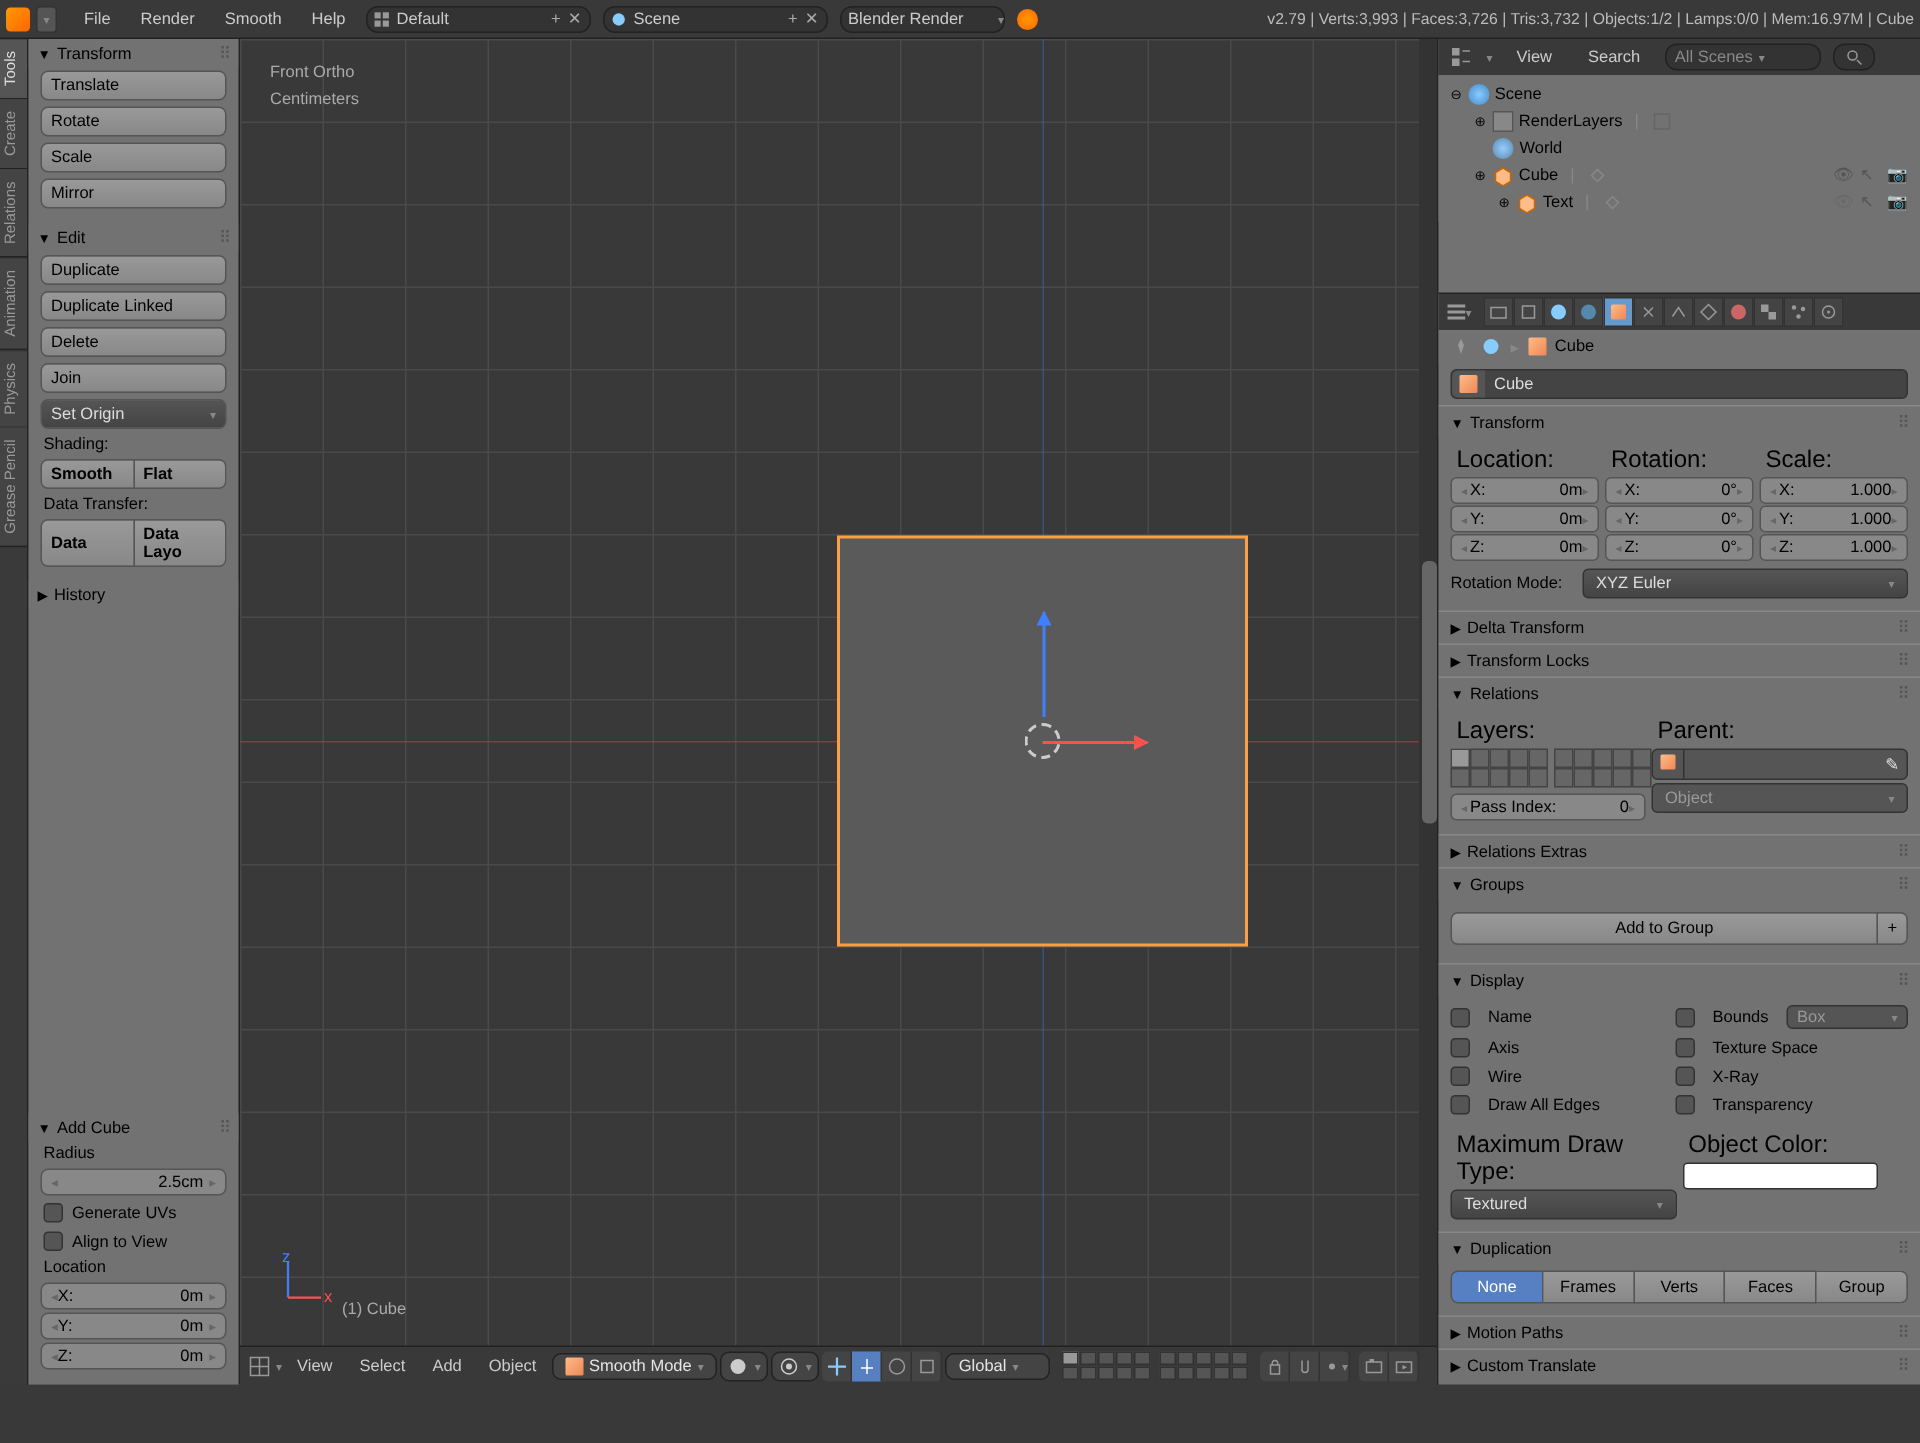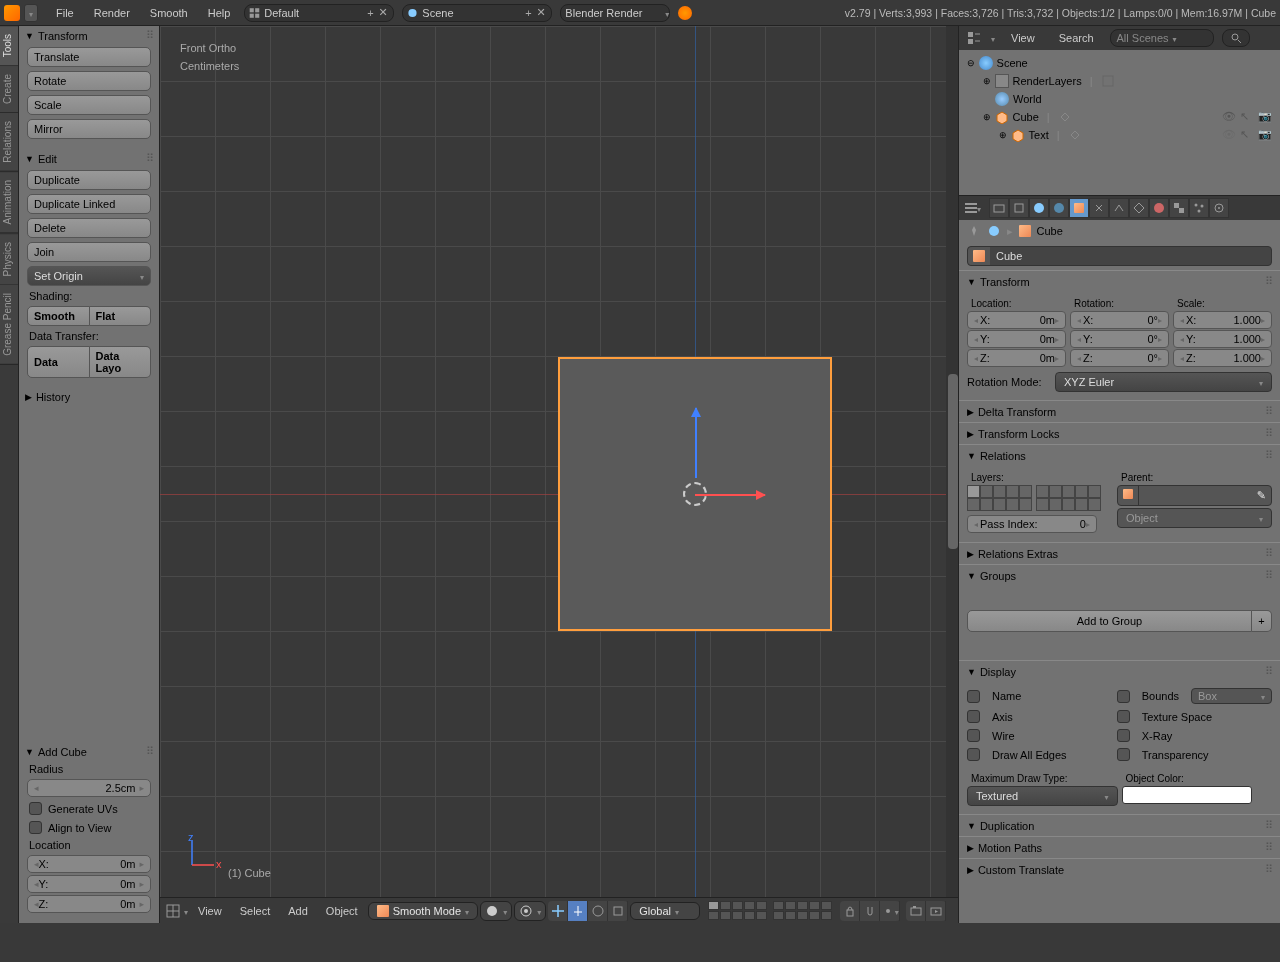--- a/index.html
+++ b/index.html
@@ -101,41 +101,41 @@
     .breadcrumb { display: flex; align-items: center; padding: 4px 8px; gap: 6px; background: #727272; }
     .name-field { display: flex; align-items: center; margin: 4px 8px; background: #444; border: 1px solid #333; border-radius: 4px; }
     .name-field .icon-part { background: #555; padding: 3px 5px; border-radius: 4px 0 0 4px; }
     .name-field input { flex: 1; background: transparent; border: none; color: #ddd; padding: 3px 6px; outline: none; font-size: 11px; }
     
     .prop-panel { margin: 0; }
     .prop-panel-hdr { display: flex; align-items: center; padding: 4px 8px; color: #000; background: #727272; border-top: 1px solid #888; }
     .prop-panel-body { padding: 4px 8px 8px; }
     .prop-row { display: flex; gap: 4px; margin-bottom: 2px; }
     .prop-col { flex: 1; }
-    .col-label { color: #000; padding: 2px 4px; font-size: 10px; }
+    .col-label { color: #000; padding: 2px 4px; font-size: 16px; }
     .num-input { display: flex; align-items: center; background: #888; border: 1px solid #555; border-radius: 4px; padding: 2px 6px; color: #000; margin-bottom: 1px; }
     .num-input .ang { color: #666; font-size: 8px; }
     .num-input .lbl { margin: 0 2px; }
     .num-input .val { margin-left: auto; }
     .select-field { background: linear-gradient(#555,#444); color: #ddd; border: 1px solid #333; border-radius: 4px; padding: 3px 8px; display: flex; justify-content: space-between; align-items: center; }
     .rotmode-row { display: flex; align-items: center; gap: 8px; margin-top: 4px; }
     .rotmode-row .lbl { color: #000; min-width: 80px; }
     
     .layers-widget { display: flex; gap: 4px; margin-bottom: 4px;}
     .layers-grid { display: grid; grid-template-columns: repeat(5, 13px); grid-template-rows: repeat(2, 13px); gap: 0; }
     .layers-grid .c { background: #666; border: 1px solid #444; }
     .layers-grid .c.on { background: #999; }
     .parent-widget { flex: 1; }
     .parent-field { display: flex; background: #555; border: 1px solid #333; border-radius: 4px; margin-bottom: 2px; }
     .parent-icon-box { padding: 3px 5px; border-right: 1px solid #333; }
     .parent-space { flex: 1; }
     .parent-picker { padding: 3px 5px; }
     .parent-type { background: #555; border: 1px solid #333; border-radius: 4px; padding: 3px 8px; color: #999; display: flex; justify-content: space-between; }
     
-    .wide-btn { display: flex; margin: 20px 0; }
+    .wide-btn { display: flex; margin: 4px 0; }
     .wide-btn .main { flex: 1; background: linear-gradient(#999,#888); border: 1px solid #555; border-radius: 5px 0 0 5px; padding: 4px; text-align: center; color: #000; }
     .wide-btn .plus { width: 20px; background: linear-gradient(#999,#888); border: 1px solid #555; border-left: none; border-radius: 0 5px 5px 0; display: flex; align-items: center; justify-content: center; color: #000; }
     
     .display-grid { display: grid; grid-template-columns: 1fr 1fr; gap: 2px 16px; }
     .disp-check { display: flex; align-items: center; gap: 6px; color: #000; padding: 2px 0; }
     .disp-select-sm { background: #555; border: 1px solid #333; border-radius: 4px; padding: 1px 6px; color: #999; font-size: 10px; min-width: 50px; display: flex; justify-content: space-between; gap: 44px;}
     
     .color-swatch { width: 130px; height: 18px; background: #fff; border: 1px solid #333; border-radius: 3px; }
     
     .dup-btns { display: flex; gap: 0; }
@@ -748,21 +748,21 @@
           <span class="grip">⠿</span>
         </div>
 
       <div class="prop-panel">
         <div class="prop-panel-hdr">
             <span style="font-size:9px;margin-right:4px;">▼</span>
             <span>Relations</span>
             <span class="grip">⠿</span>
           </div>
         <div class="prop-panel-body">
-          <div style="display:flex; gap:16px;">
+          <div style="display:flex; ">
             <div>
               <div class="col-label">Layers:</div>
               <div class="layers-widget">
                 <div class="layers-grid">
                     <div class="c on"></div>
                     <div class="c"></div>
                     <div class="c"></div>
                     <div class="c"></div>
                     <div class="c"></div>
                     <div class="c"></div>
@@ -889,20 +889,29 @@
           </div>
         </div>
       </div>
 
       <div class="prop-panel">
         <div class="prop-panel-hdr">
             <span style="font-size:9px;margin-right:4px;">▼</span>
             <span>Duplication</span>
             <span class="grip">⠿</span>
           </div>
+        <div class="prop-panel-body">
+          <div class="dup-btns">
+            <div class="dup-btn active">None</div>
+            <div class="dup-btn">Frames</div>
+            <div class="dup-btn">Verts</div>
+            <div class="dup-btn">Faces</div>
+            <div class="dup-btn">Group</div>
+          </div>
+        </div>
       </div>
 
       <div class="prop-panel-hdr">
           <span style="font-size:9px;margin-right:4px;">▶</span>
           <span>Motion Paths</span>
           <span class="grip">⠿</span>
         </div>
       <div class="prop-panel-hdr">
           <span style="font-size:9px;margin-right:4px;">▶</span>
           <span>Custom Translate</span>

